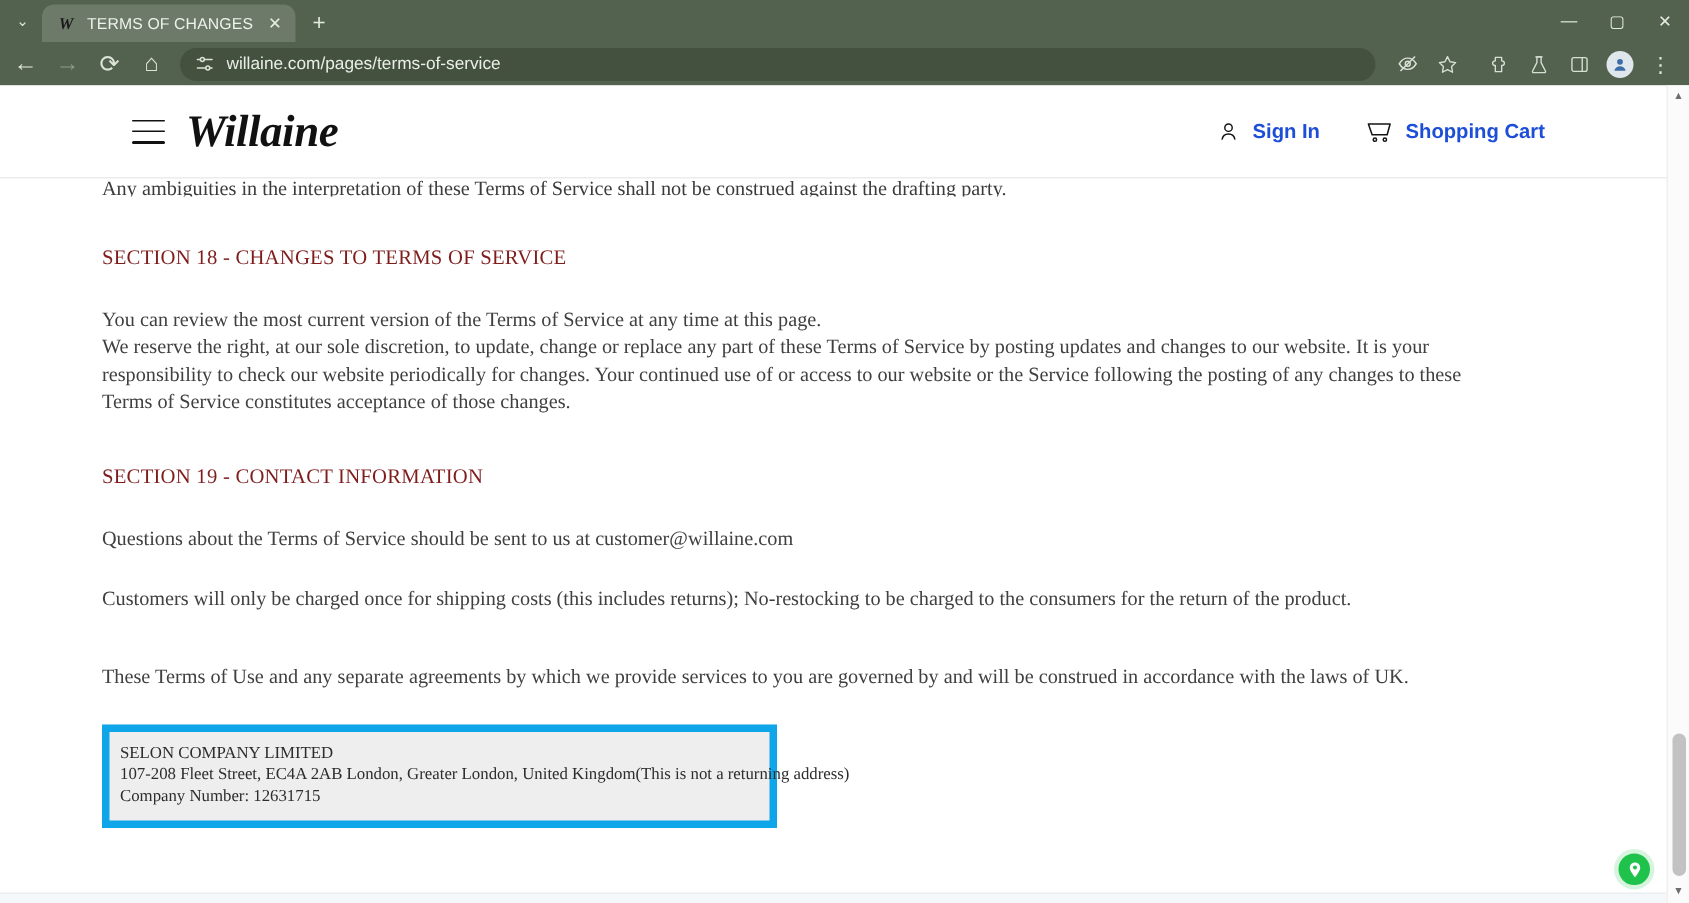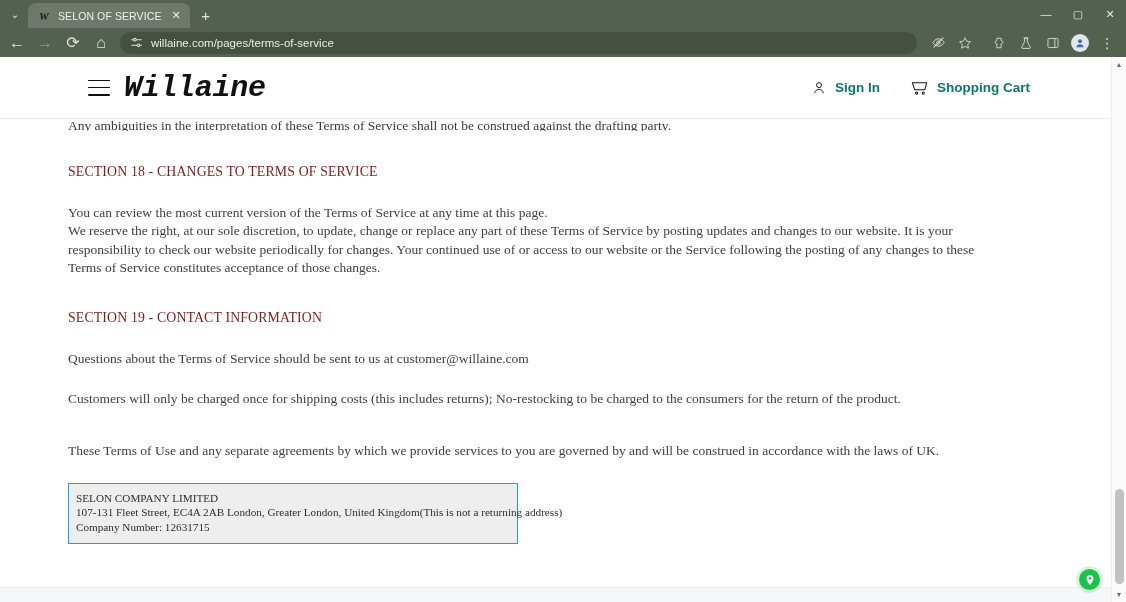--- a/index.html
+++ b/index.html
@@ -148,21 +148,21 @@
     border-bottom: 1px solid #ececec;
   }
   .hamburger {
     width: 22px; height: 16px;
     display: flex; flex-direction: column; justify-content: space-between;
     flex: 0 0 auto;
     margin-right: 14px;
   }
   .hamburger span { display: block; height: 1.6px; background: #111; border-radius: 1px; }
   .logo {
-    font-family: Liberation Mono, monospace;
+    font-family: Liberation Serif, serif;
     font-style: italic;
     font-weight: bold;
     font-size: 30px;
     color: #111;
     letter-spacing: -.3px;
     flex: 0 0 auto;
     margin-right: 14px;
   }
   .searchwrap {
     flex: 0 0 310px;
@@ -183,21 +183,21 @@
   .searchwrap input::placeholder { color: #5a5a5a; }
   .search-icon { width: 17px; height: 17px; flex: 0 0 auto; }
   .header-right {
     margin-left: auto;
     display: flex;
     align-items: center;
     gap: 30px;
   }
   .hr-item {
     display: flex; align-items: center; gap: 8px;
-    font-size: 13.5px; color: #0f766e; font-weight: bold;
+    font-size: 13.5px; color: #1d4ed8; font-weight: bold;
   }
 
   
   .content {
     padding: 0 68px;
     position: relative;
     font-family: Liberation Serif, serif;
   }
   .cut-line {
     height: 12px;
@@ -221,21 +221,21 @@
     line-height: 1.36;
     max-width: 935px;
   }
   .p-gap-a { margin-top: 24px; }
   .p-gap-b { margin-top: 21px; }
   .p-gap-c { margin-top: 34px; }
 
   .addrbox {
     margin-top: 22px;
     background: #eeeeee;
-    border: 1px solid #0ea5e9;
+    border: 5px solid #0ea5e9;
     padding: 7px 10px 8px 7px;
     width: 450px;
     line-height: 1.33;
   }
   .addrbox div {
     font-size: 11.2px;
     color: #2d2d2d;
     white-space: nowrap;
   }
 
@@ -284,21 +284,21 @@
 </head>
 <body>
 
 <div class="browser">
 
   <div class="tabstrip">
     <div class="tab-list-btn">⌄</div>
 
     <div class="tab">
       <div class="tab-favicon">W</div>
-      <div class="tab-title">SELON OF SERVICE</div>
+      <div class="tab-title">TERMS OF CHANGES</div>
       <div class="tab-close">✕</div>
     </div>
 
     <div class="newtab">+</div>
 
     <div class="wincontrols">
       <div>—</div>
       <div>▢</div>
       <div>✕</div>
     </div>
@@ -410,21 +410,21 @@
       <div class="para">We reserve the right, at our sole discretion, to update, change or replace any part of these Terms of Service by posting updates and changes to our website. It is your responsibility to check our website periodically for changes. Your continued use of or access to our website or the Service following the posting of any changes to these Terms of Service constitutes acceptance of those changes.</div>
 
       <div class="section-h">SECTION 19 - CONTACT INFORMATION</div>
 
       <div class="para p-gap-a">Questions about the Terms of Service should be sent to us at customer@willaine.com</div>
       <div class="para p-gap-b">Customers will only be charged once for shipping costs (this includes returns); No-restocking to be charged to the consumers for the return of the product.</div>
       <div class="para p-gap-c">These Terms of Use and any separate agreements by which we provide services to you are governed by and will be construed in accordance with the laws of UK.</div>
 
       <div class="addrbox">
         <div>SELON COMPANY LIMITED</div>
-        <div>107-131 Fleet Street, EC4A 2AB London,  Greater London, United Kingdom(This is not a returning address)</div>
+        <div>107-208 Fleet Street, EC4A 2AB London,  Greater London, United Kingdom(This is not a returning address)</div>
         <div>Company Number: 12631715</div>
       </div>
     </div>
 
     <div class="footer">
       
     </div>
 
     <div class="widget">
       <svg width="12" height="12" viewBox="0 0 20 20" fill="#ffffff">

